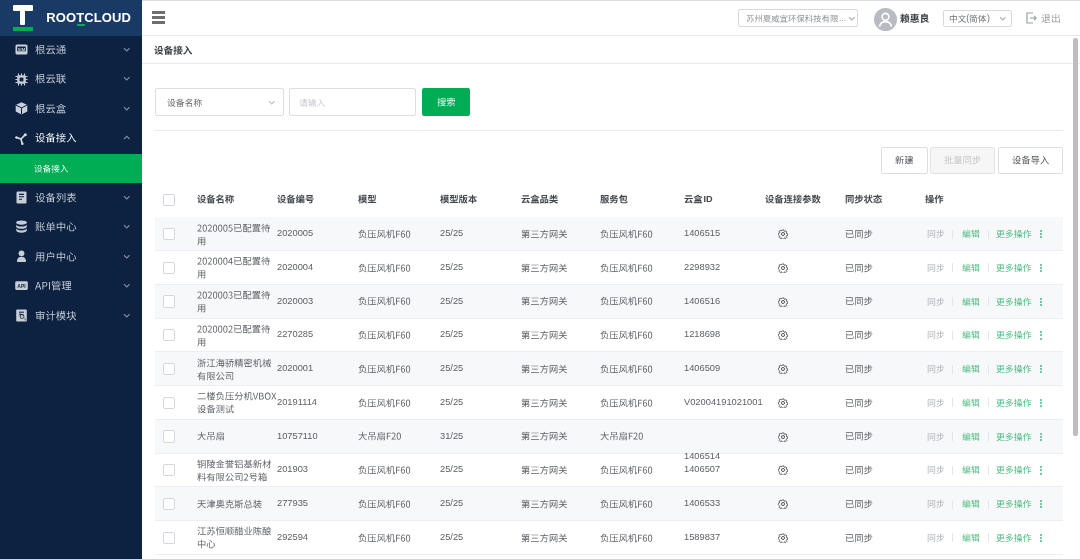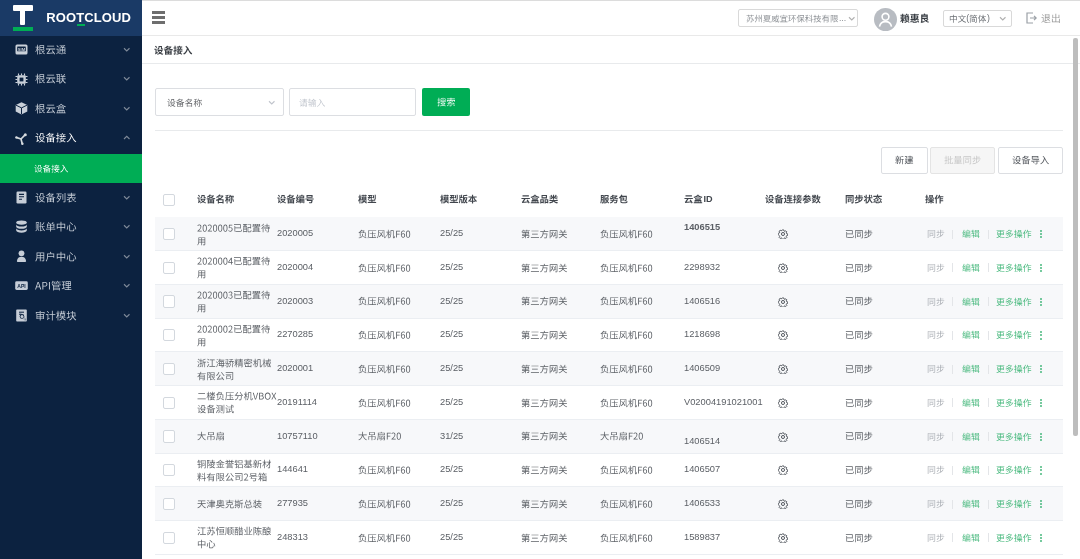--- a/index.html
+++ b/index.html
@@ -572,21 +572,21 @@
         <g transform="translate(0,8.56) scale(0.009300)" fill="#5c6066">
           <use href="#g93"></use>
           <use href="#g94" x="1000"></use>
           <use href="#g95" x="2000"></use>
           <use href="#g96" x="3000"></use>
           <use href="#g97" x="4000"></use>
           <use href="#g98" x="4552"></use>
           <use href="#g87" x="5107"></use>
         </g>
       </svg></div>
-    <div style="position:absolute;left:684.0px;top:222px;font-size:9.3px;font-weight:bold;color:#5c6066;white-space:nowrap;line-height:11.6px">1406515</div>
+    <div style="position:absolute;left:684.0px;top:228px;font-size:9.3px;font-weight:normal;color:#5c6066;white-space:nowrap;line-height:11.6px">1406515</div>
     <div style="position:absolute;left:778.0px;top:229.0px;line-height:0"><svg width="10" height="10" viewBox="0 0 11 11">
         <path fill="none" stroke="#565b62" stroke-width="1.1" d="M4.7 1h1.6l.3 1.2.9.4 1.1-.6 1.1 1.1-.6 1.1.4.9 1.2.3v1.6l-1.2.3-.4.9.6 1.1-1.1 1.1-1.1-.6-.9.4-.3 1.2H4.7l-.3-1.2-.9-.4-1.1.6-1.1-1.1.6-1.1-.4-.9L.3 6.3V4.7l1.2-.3.4-.9-.6-1.1 1.1-1.1 1.1.6.9-.4Z"></path>
         <circle cx="5.5" cy="5.5" r="1.7" fill="none" stroke="#565b62" stroke-width="1.1"></circle>
       </svg></div>
     <div style="position:absolute;left:845.0px;top:228.9px;line-height:0"><svg width="29" height="13">
         <g transform="translate(0,8.56) scale(0.009300)" fill="#5c6066">
           <use href="#g89"></use>
           <use href="#g59" x="1000"></use>
           <use href="#g60" x="2000"></use>
         </g>
@@ -1114,21 +1114,21 @@
     <div style="position:absolute;left:600.0px;top:431.4px;line-height:0"><svg width="45" height="13">
         <g transform="translate(0,8.56) scale(0.009300)" fill="#5c6066">
           <use href="#g130"></use>
           <use href="#g131" x="1000"></use>
           <use href="#g132" x="2000"></use>
           <use href="#g97" x="3000"></use>
           <use href="#g86" x="3552"></use>
           <use href="#g87" x="4107"></use>
         </g>
       </svg></div>
-    <div style="position:absolute;left:684.0px;top:436px;font-size:9.3px;font-weight:normal;color:#5c6066;white-space:nowrap;line-height:11.6px">1406514</div>
+    <div style="position:absolute;left:684.0px;top:451px;font-size:9.3px;font-weight:normal;color:#5c6066;white-space:nowrap;line-height:11.6px">1406514</div>
     <div style="position:absolute;left:778.0px;top:431.5px;line-height:0"><svg width="10" height="10" viewBox="0 0 11 11">
         <path fill="none" stroke="#565b62" stroke-width="1.1" d="M4.7 1h1.6l.3 1.2.9.4 1.1-.6 1.1 1.1-.6 1.1.4.9 1.2.3v1.6l-1.2.3-.4.9.6 1.1-1.1 1.1-1.1-.6-.9.4-.3 1.2H4.7l-.3-1.2-.9-.4-1.1.6-1.1-1.1.6-1.1-.4-.9L.3 6.3V4.7l1.2-.3.4-.9-.6-1.1 1.1-1.1 1.1.6.9-.4Z"></path>
         <circle cx="5.5" cy="5.5" r="1.7" fill="none" stroke="#565b62" stroke-width="1.1"></circle>
       </svg></div>
     <div style="position:absolute;left:845.0px;top:431.4px;line-height:0"><svg width="29" height="13">
         <g transform="translate(0,8.56) scale(0.009300)" fill="#5c6066">
           <use href="#g89"></use>
           <use href="#g59" x="1000"></use>
           <use href="#g60" x="2000"></use>
         </g>
@@ -1177,21 +1177,21 @@
           <use href="#g140"></use>
           <use href="#g35" x="1000"></use>
           <use href="#g36" x="2000"></use>
           <use href="#g119" x="3000"></use>
           <use href="#g120" x="4000"></use>
           <use href="#g86" x="5000"></use>
           <use href="#g141" x="5555"></use>
           <use href="#g142" x="6555"></use>
         </g>
       </svg></div>
-    <div style="position:absolute;left:277.0px;top:464.4px;font-size:9.3px;font-weight:normal;color:#5c6066;white-space:nowrap;line-height:11.6px">144641</div>
+    <div style="position:absolute;left:277.0px;top:464.4px;font-size:9.3px;font-weight:normal;color:#5c6066;white-space:nowrap;line-height:11.6px">201903</div>
     <div style="position:absolute;left:358.0px;top:465.1px;line-height:0"><svg width="54" height="13">
         <g transform="translate(0,8.56) scale(0.009300)" fill="#5c6066">
           <use href="#g93"></use>
           <use href="#g94" x="1000"></use>
           <use href="#g95" x="2000"></use>
           <use href="#g96" x="3000"></use>
           <use href="#g97" x="4000"></use>
           <use href="#g98" x="4552"></use>
           <use href="#g87" x="5107"></use>
         </g>
@@ -1351,21 +1351,21 @@
           <use href="#g154" x="6000"></use>
           <use href="#g155" x="7000"></use>
         </g>
       </svg></div>
     <div style="position:absolute;left:197.0px;top:539.2px;line-height:0"><svg width="20" height="13">
         <g transform="translate(0,8.56) scale(0.009300)" fill="#5c6066">
           <use href="#g13"></use>
           <use href="#g14" x="1000"></use>
         </g>
       </svg></div>
-    <div style="position:absolute;left:277.0px;top:531.9px;font-size:9.3px;font-weight:normal;color:#5c6066;white-space:nowrap;line-height:11.6px">248313</div>
+    <div style="position:absolute;left:277.0px;top:531.9px;font-size:9.3px;font-weight:normal;color:#5c6066;white-space:nowrap;line-height:11.6px">292594</div>
     <div style="position:absolute;left:358.0px;top:532.6px;line-height:0"><svg width="54" height="13">
         <g transform="translate(0,8.56) scale(0.009300)" fill="#5c6066">
           <use href="#g93"></use>
           <use href="#g94" x="1000"></use>
           <use href="#g95" x="2000"></use>
           <use href="#g96" x="3000"></use>
           <use href="#g97" x="4000"></use>
           <use href="#g98" x="4552"></use>
           <use href="#g87" x="5107"></use>
         </g>

